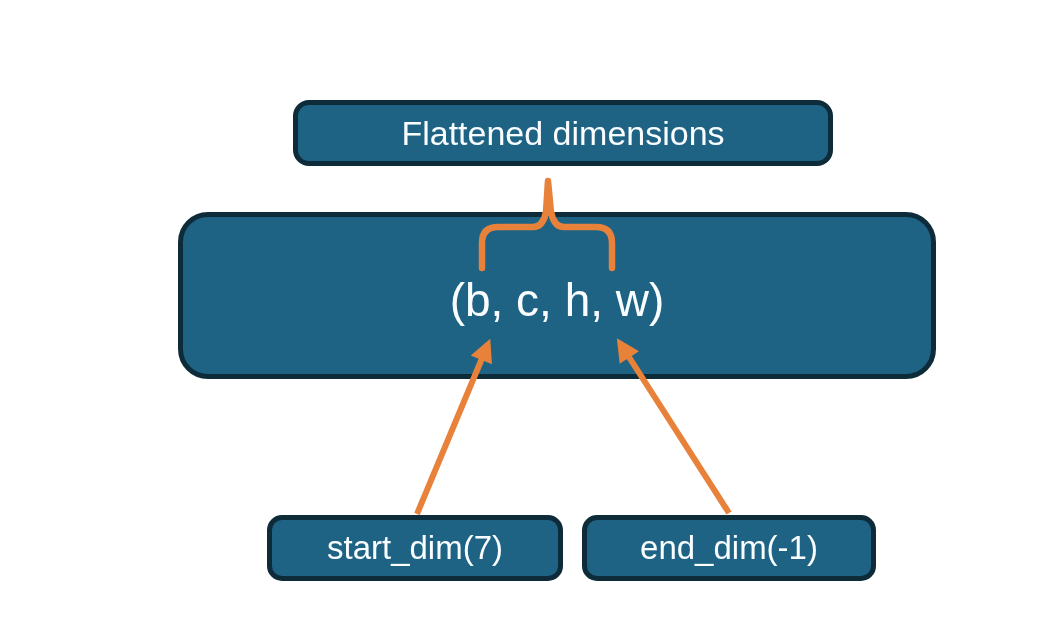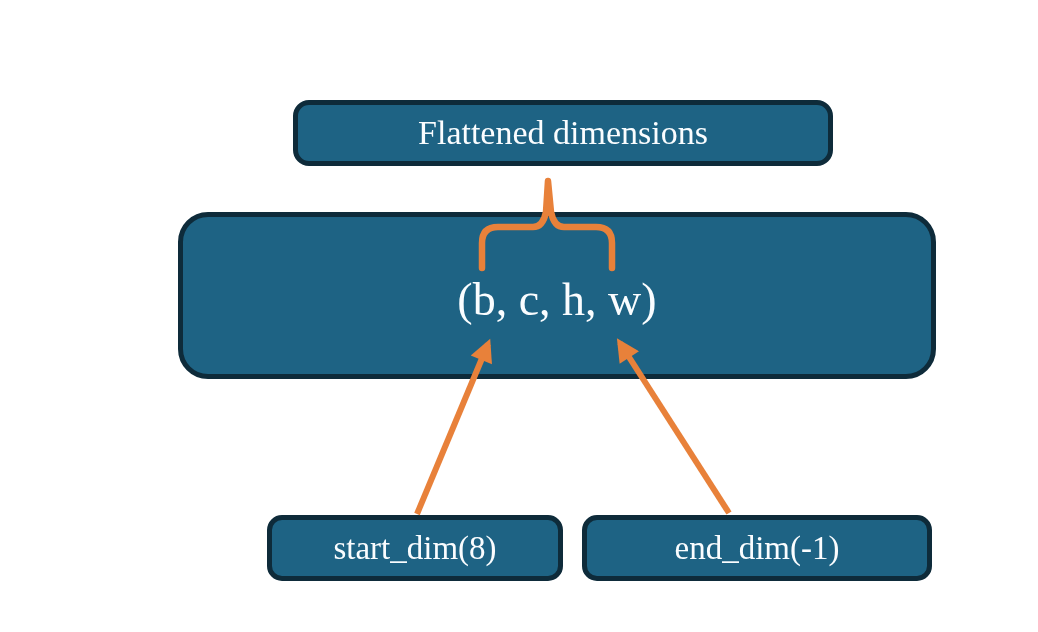--- a/index.html
+++ b/index.html
@@ -21,21 +21,20 @@
     background: #1e6384;
     border: 5px solid #0e2b3a;
     display: flex;
     align-items: center;
     justify-content: center;
     color: #fafdff;
   }
   .node-label {
     white-space: nowrap;
     text-align: right;
-    font-family: Liberation Serif, serif;
   }
   .box-flattened {
     left: 293px;
     top: 100px;
     width: 540px;
     height: 66px;
     border-radius: 16px;
     font-size: 34px;
   }
   .box-tensor {
@@ -53,21 +52,21 @@
     left: 267px;
     top: 515px;
     width: 296px;
     height: 66px;
     border-radius: 15px;
     font-size: 33px;
   }
   .box-end-dim {
     left: 582px;
     top: 515px;
-    width: 350px;
+    width: 294px;
     height: 66px;
     border-radius: 15px;
     font-size: 33px;
   }
   .overlay {
     position: absolute;
     left: 0;
     top: 0;
     width: 1038px;
     height: 632px;
@@ -81,21 +80,21 @@
 
   <div class="node box-flattened">
     <span class="node-label">Flattened dimensions</span>
   </div>
 
   <div class="node box-tensor">
     <span class="node-label">(b, c, h, w)</span>
   </div>
 
   <div class="node box-start-dim">
-    <span class="node-label">start_dim(8)</span>
+    <span class="node-label">start_dim(7)</span>
   </div>
 
   <div class="node box-end-dim">
     <span class="node-label">end_dim(-1)</span>
   </div>
 
   <svg class="overlay" viewBox="0 0 1038 632" xmlns="http://www.w3.org/2000/svg">
     <defs>
       <marker id="arrowhead" viewBox="0 0 10 10" refX="7.5" refY="5" markerWidth="26" markerHeight="23" orient="auto" markerUnits="userSpaceOnUse">
         <path d="M0 0 L10 5 L0 10 Z" fill="#e8813a"></path>

